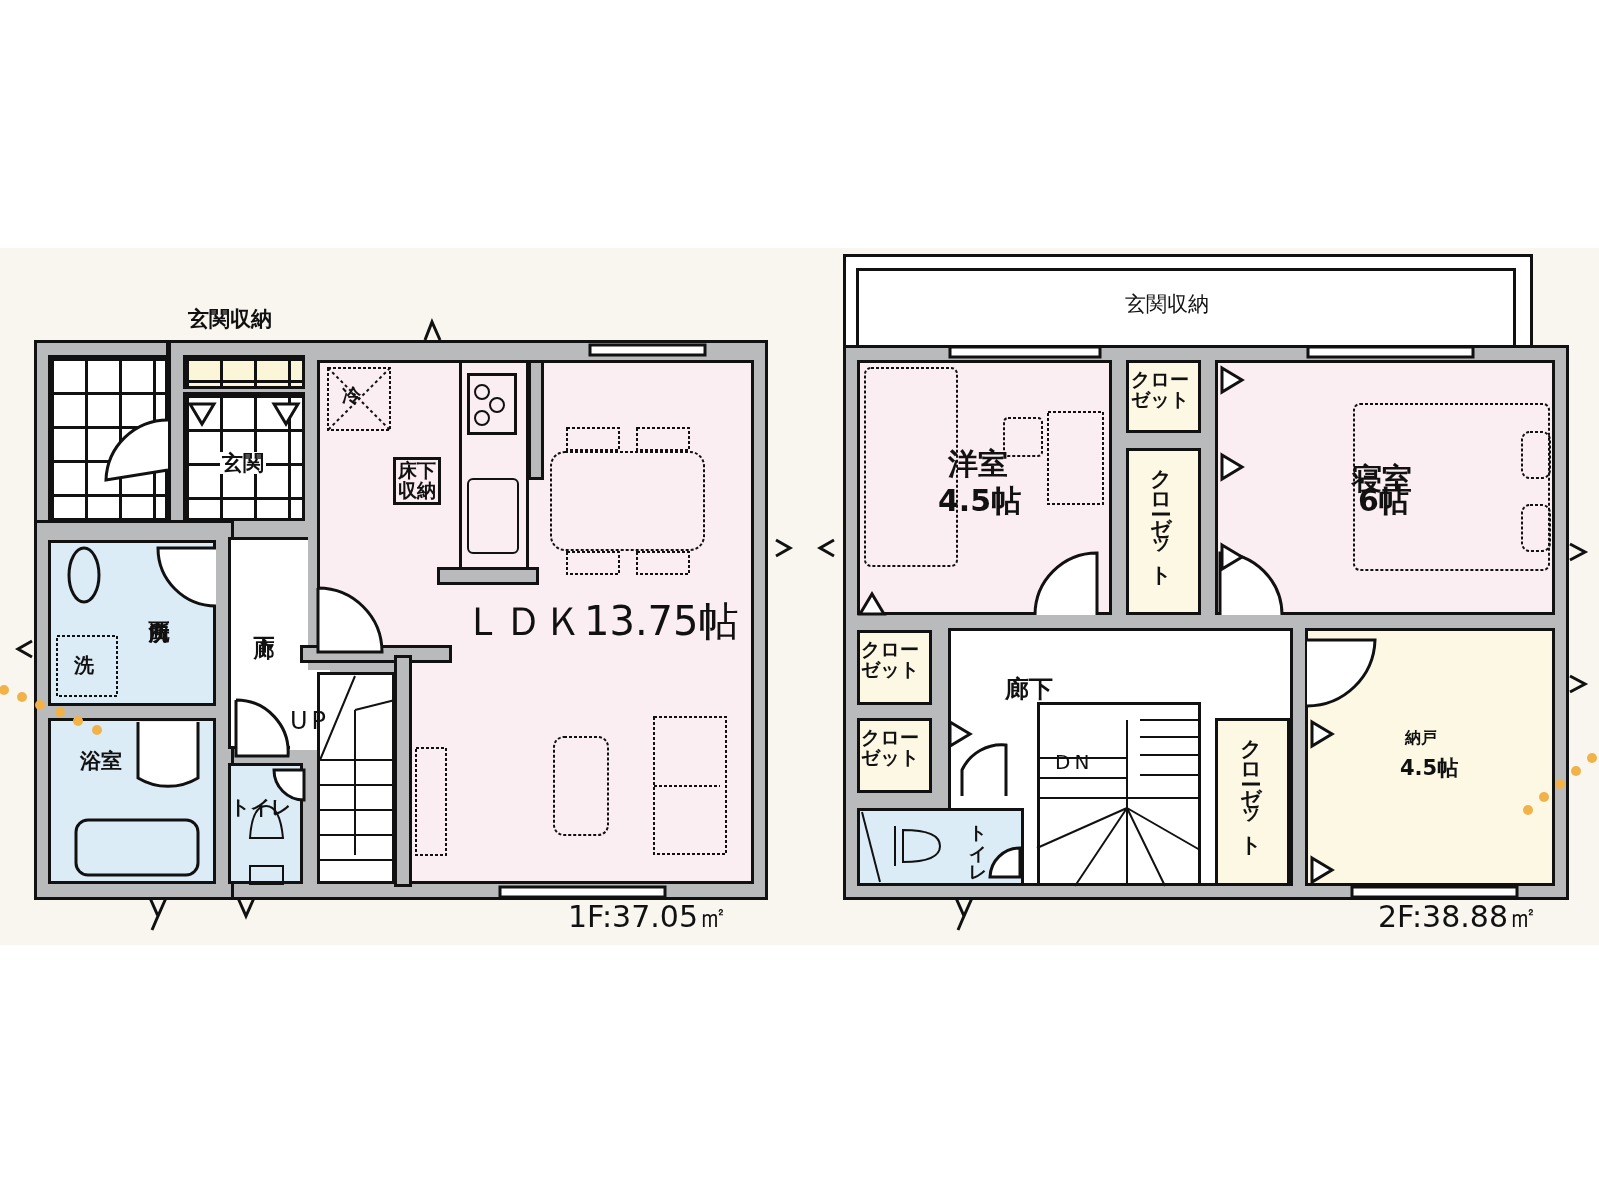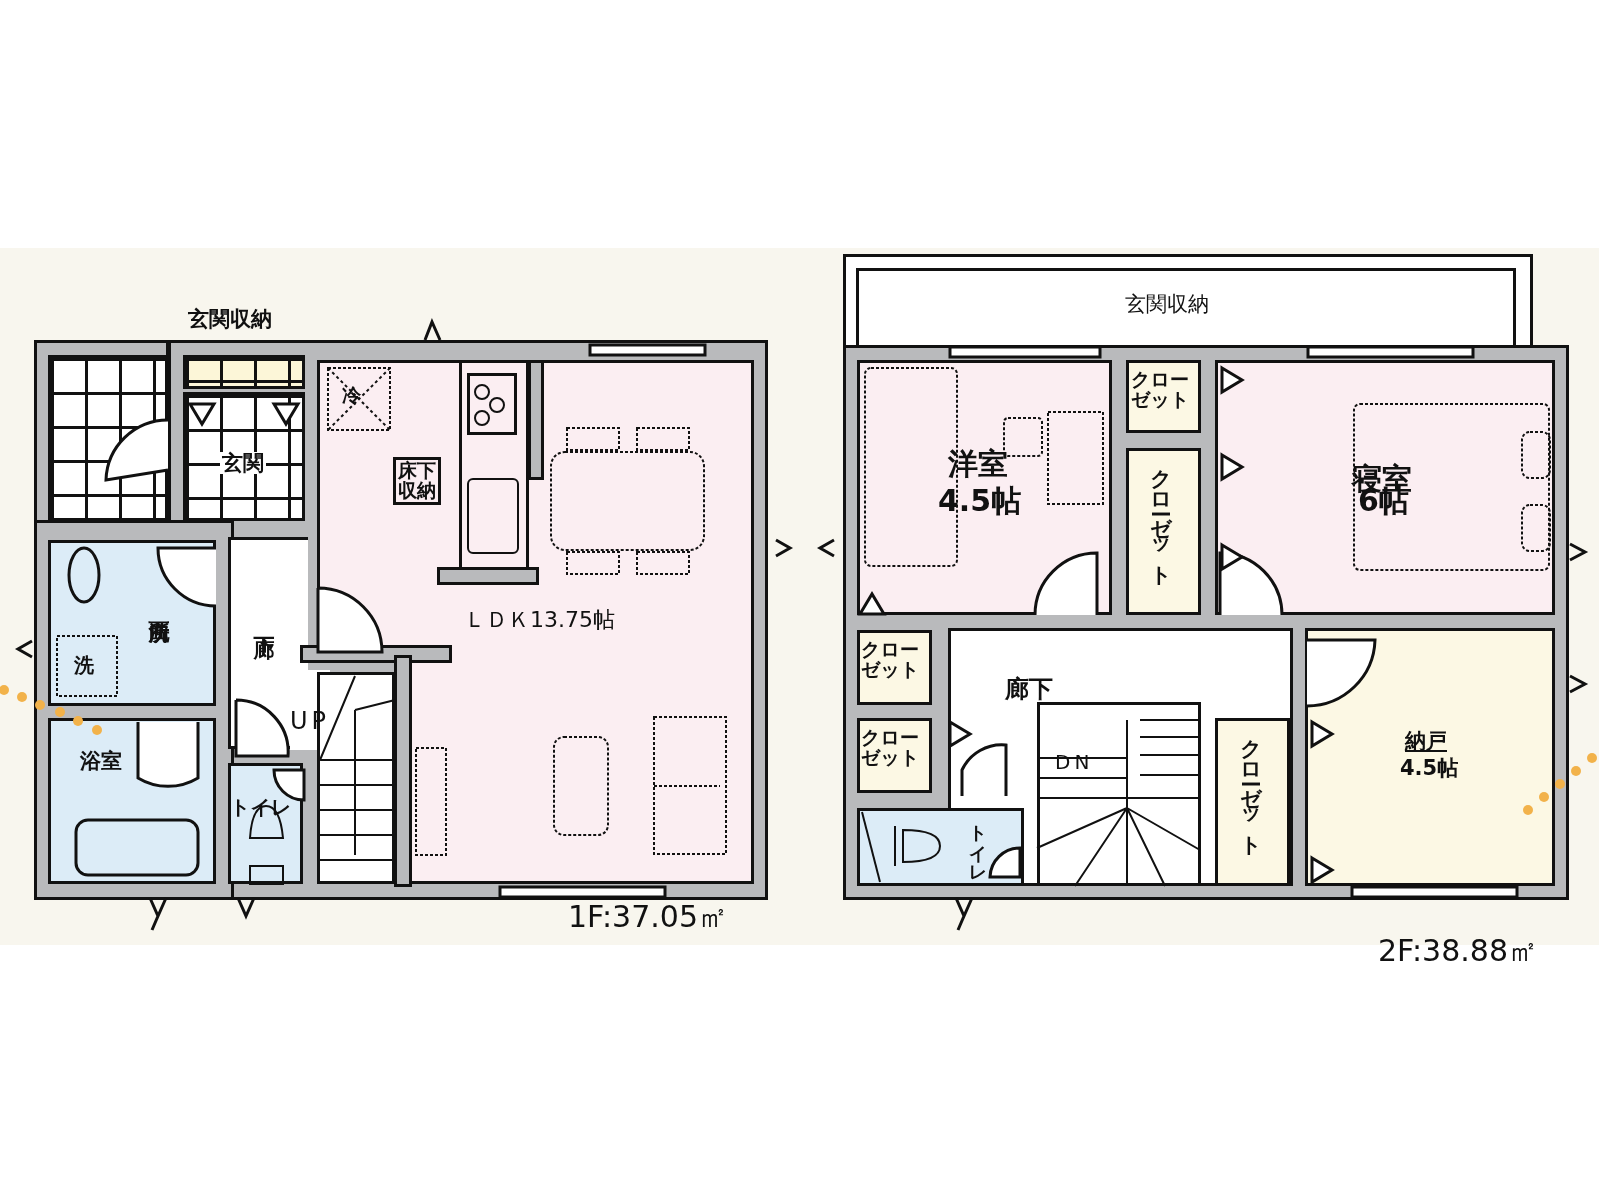--- a/index.html
+++ b/index.html
@@ -59,21 +59,21 @@
 
   <div class="room pink" style="left:459px;top:360px;width:70px;height:210px;"></div>
   <div class="room" style="left:467px;top:373px;width:50px;height:62px;background:#fbeef2;"></div>
   <div class="room" style="left:467px;top:478px;width:52px;height:76px;border-radius:6px;border-width:2px;"></div>
 
   <div class="lbl" style="left:188px;top:308px;font-size:21px;">玄関収納</div>
   <div class="lbl" style="left:220px;top:452px;font-size:21px;background:#fff;padding:0 2px;">玄関</div>
   <div class="lbl" style="left:342px;top:386px;font-size:19px;">冷</div>
   <div class="lbl" style="left:393px;top:457px;font-size:19px;border:3px solid #111;padding:1px 2px;white-space:pre;">床下
 収納</div>
-  <div class="lbl" style="left:464px;top:600px;font-size:22px;font-weight:500;margin-top:8px;">ＬＤＫ13.75帖</div>
+  <div class="lbl" style="left:464px;top:600px;font-size:40px;font-weight:500;">ＬＤＫ13.75帖</div>
   <div class="lbl vert" style="left:148px;top:605px;font-size:21px;">洗面所</div>
   <div class="lbl" style="left:74px;top:655px;font-size:20px;">洗</div>
   <div class="lbl vert" style="left:253px;top:620px;font-size:21px;">廊下</div>
   <div class="lbl" style="left:290px;top:709px;font-size:24px;font-weight:500;letter-spacing:4px;">UP</div>
   <div class="lbl" style="left:80px;top:750px;font-size:21px;text-align:right;">浴室</div>
   <div class="lbl" style="left:230px;top:797px;font-size:20px;">トイレ</div>
   <div class="area" style="left:568px;top:897px;">1F:37.05㎡</div>
 </div>
 
 <div>
@@ -113,23 +113,23 @@
 ゼット</div>
   <div class="lbl vert" style="left:1150px;top:455px;font-size:21px;">クローゼット</div>
   <div class="lbl" style="left:861px;top:640px;font-size:19px;white-space:pre;text-align:left;">クロー
 ゼット</div>
   <div class="lbl" style="left:861px;top:728px;font-size:19px;white-space:pre;text-align:left;">クロー
 ゼット</div>
   <div class="lbl" style="left:1005px;top:677px;font-size:24px;">廊下</div>
   <div class="lbl" style="left:1055px;top:728px;font-size:20px;font-weight:500;letter-spacing:4px;margin-top:24px;">DN</div>
   <div class="lbl vert" style="left:968px;top:812px;font-size:18px;">トイレ</div>
   <div class="lbl vert" style="left:1240px;top:725px;font-size:21px;">クローゼット</div>
-  <div class="lbl" style="left:1405px;top:730px;font-size:21px;text-decoration:underline;">納戸</div>
+  <div class="lbl" style="left:1405px;top:730px;font-size:16px;">納戸</div>
   <div class="lbl" style="left:1400px;top:757px;font-size:21px;">4.5帖</div>
-  <div class="area" style="left:1378px;top:897px;margin-top:34px;">2F:38.88㎡</div>
+  <div class="area" style="left:1378px;top:897px;">2F:38.88㎡</div>
 </div>
 
 <svg width="1599" height="1199">
   <g fill="none" stroke="#111" stroke-width="3">
 
     <path d="M168 470 L106 480 A62 62 0 0 1 168 420" fill="#fff"></path>
     <path d="M216 548 L158 548 A58 58 0 0 0 216 606" fill="#fff"></path>
     <path d="M138 722 L138 778 A58 58 0 0 0 198 778 L198 722" fill="#fff"></path>
     <path d="M236 700 L236 756 L288 756 A52 52 0 0 0 236 700" fill="#fff"></path>
     <path d="M318 588 L318 652 L382 652 A64 64 0 0 0 318 588" fill="#fff"></path>

